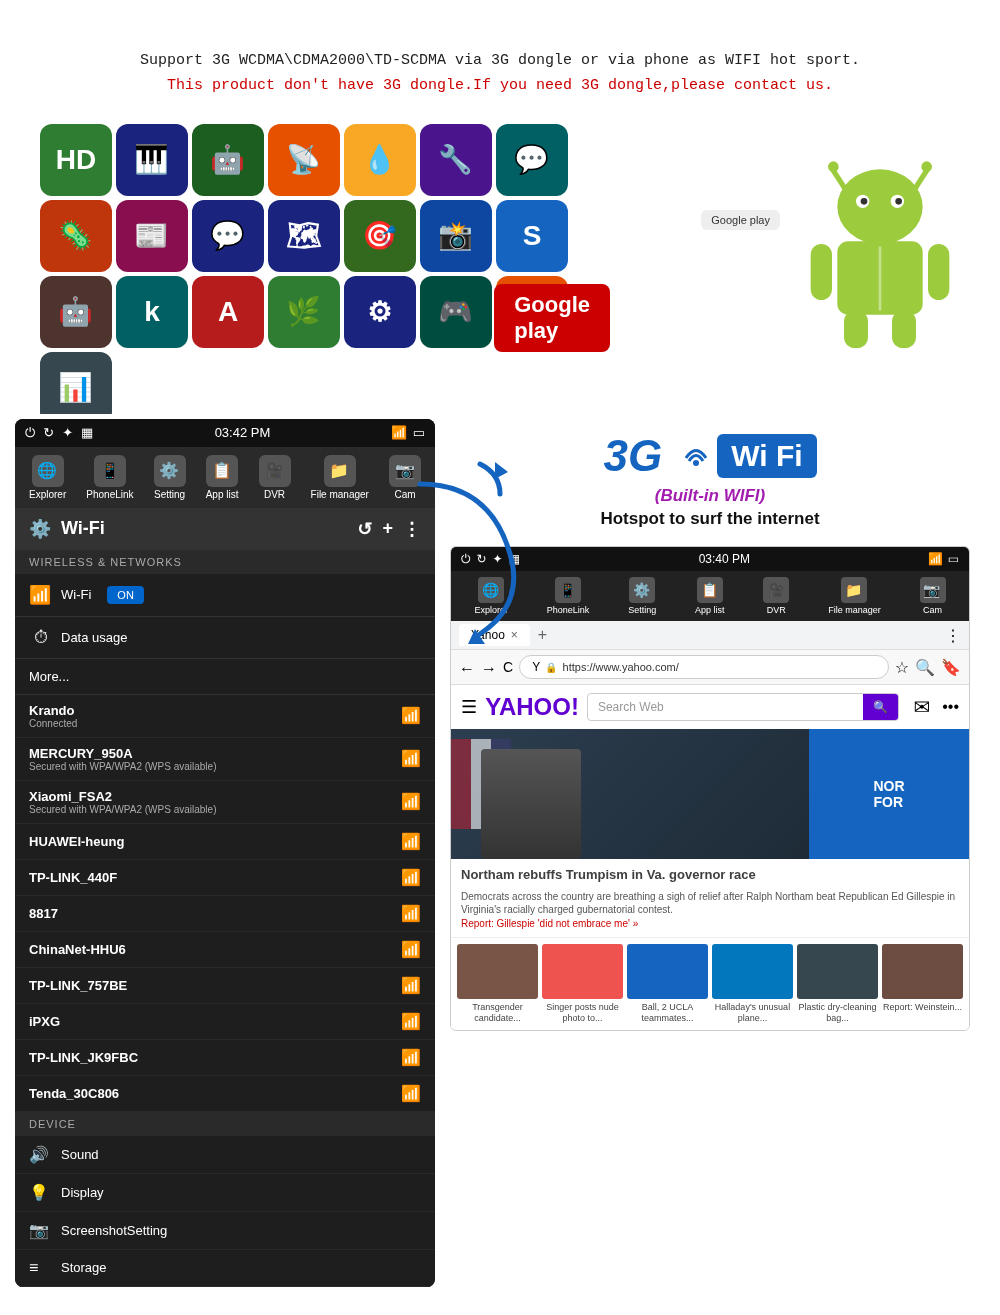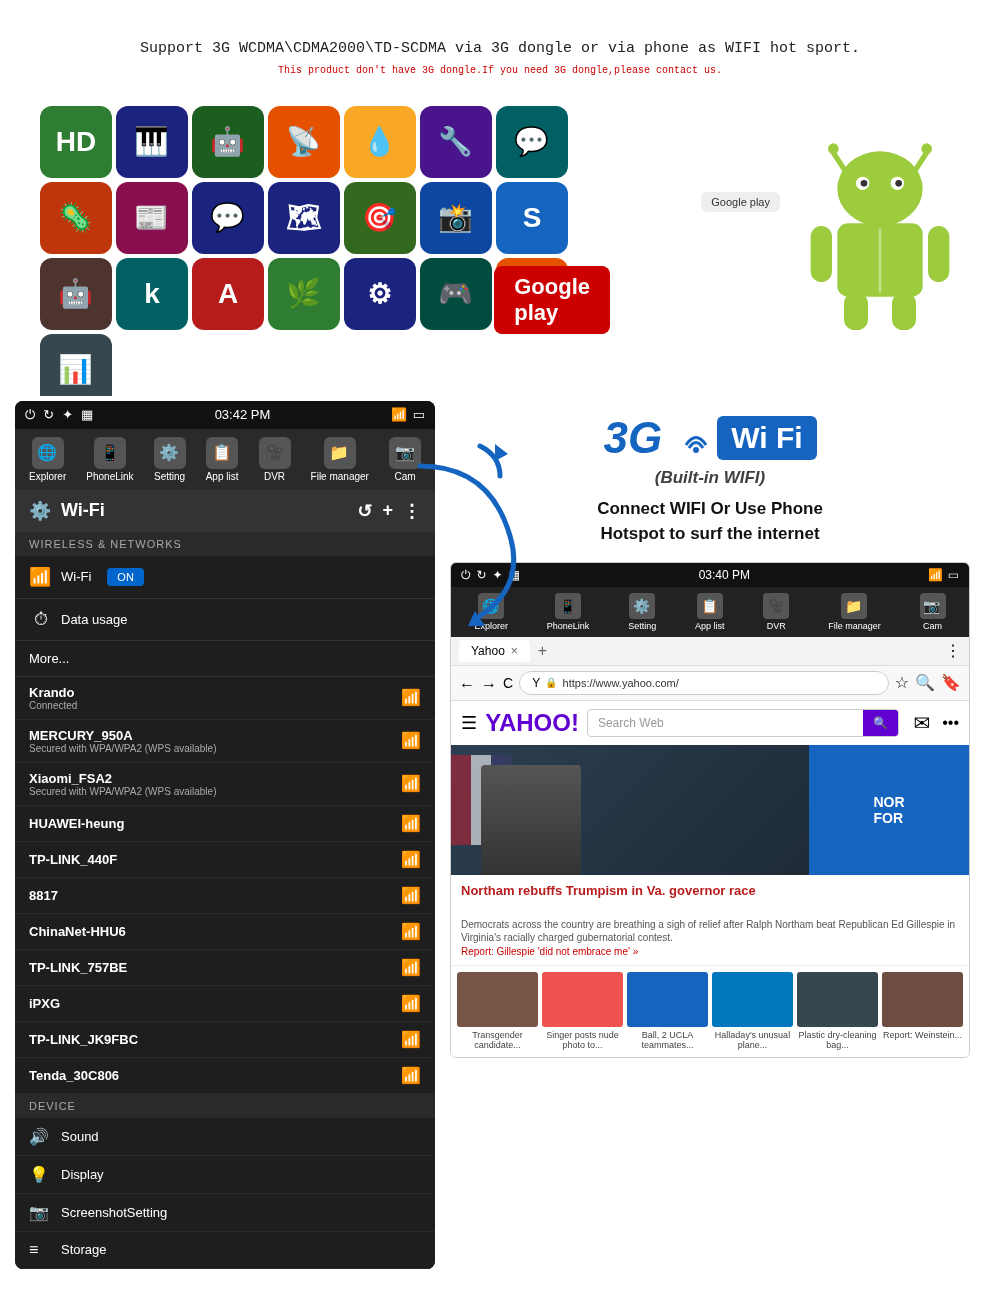--- a/index.html
+++ b/index.html
@@ -19,27 +19,27 @@
     .page-title {
       font-size: 42px;
       font-weight: bold;
       font-family: Georgia, serif;
       color: #111;
     }
     .support-text {
       font-family: 'Courier New', monospace;
       font-size: 15px;
       color: #222;
-      margin-top: 8px;
+      margin-top: 20px;
       line-height: 1.5;
     }
     .warning-text {
       color: #cc0000;
       font-family: 'Courier New', monospace;
-      font-size: 10px;
+      font-size: 15px;
       margin-top: 4px;
     }
 
     
     .app-banner {
       position: relative;
       width: 100%;
       height: 300px;
       margin-top: 10px;
       overflow: hidden;
@@ -248,21 +248,21 @@
       font-size: 13px;
       background: #1e1e1e;
     }
     .settings-menu-icon {
       font-size: 16px;
       margin-right: 10px;
       width: 22px;
     }
 
     .built-in-wifi {
-      color: #404040;
+      color: #a21caf;
       font-size: 17px;
       font-style: italic;
       font-weight: bold;
       text-align: center;
     }
     .connect-text {
       font-size: 17px;
       font-weight: bold;
       color: #111;
       text-align: center;
@@ -425,22 +425,22 @@
       color: white;
     }
 
     .news-caption {
       background: white;
       padding: 8px 10px;
     }
     .news-headline {
       font-size: 13px;
       font-weight: bold;
-      color: #b91c1c;
-      margin-bottom: 20px;
+      color: #404040;
+      margin-bottom: 8px;
     }
     .news-body {
       font-size: 10px;
       color: #555;
       line-height: 1.3;
     }
     .news-link {
       font-size: 10px;
       color: #cc0000;
       margin-top: 2px;
@@ -798,34 +798,33 @@
       </div>
 
     </div>
   </div>
 
   <div class="right-col">
 
     <div class="wifi-section">
       <div class="wifi-logo-row">
 
-        <div style="display:flex; align-items:center; gap:19px;">
+        <div style="display:flex; align-items:flex-start; gap:19px;">
           <span class="badge-3g">3G</span>
           <svg viewBox="0 0 30 30" width="30" height="30" style="margin-top:4px;">
             <path d="M 5 20 Q 15 5 25 20" fill="none" stroke="#1565c0" stroke-width="3"></path>
             <path d="M 8 23 Q 15 12 22 23" fill="none" stroke="#1565c0" stroke-width="3"></path>
             <circle cx="15" cy="25" r="3" fill="#1565c0"></circle>
           </svg>
         </div>
         <div class="wifi-text-badge">
           <span>Wi Fi</span>
         </div>
       </div>
       <div class="built-in-wifi">(Built-in WIFI)</div>
-      <div class="connect-text" style="margin-top:8px;">Connect WIFI Or Use Phone</div>
       <div class="connect-text">Hotspot to surf the internet</div>
     </div>
 
     <div class="browser-screen">
 
       <div class="browser-statusbar">
         <div style="display:flex;gap:6px;align-items:center;">
           <span>⏻</span>
           <span>↻</span>
           <span>✦</span>

